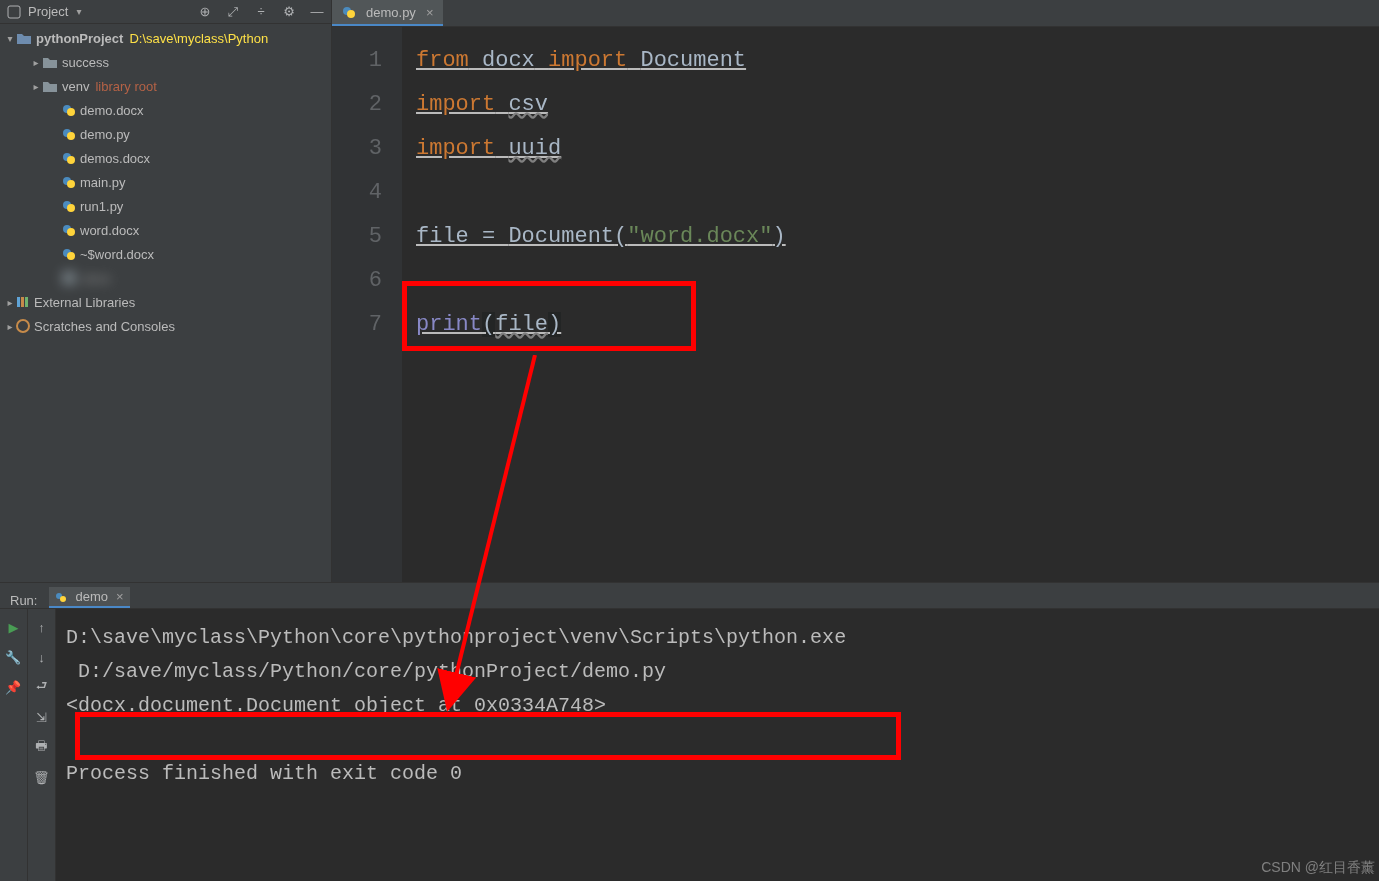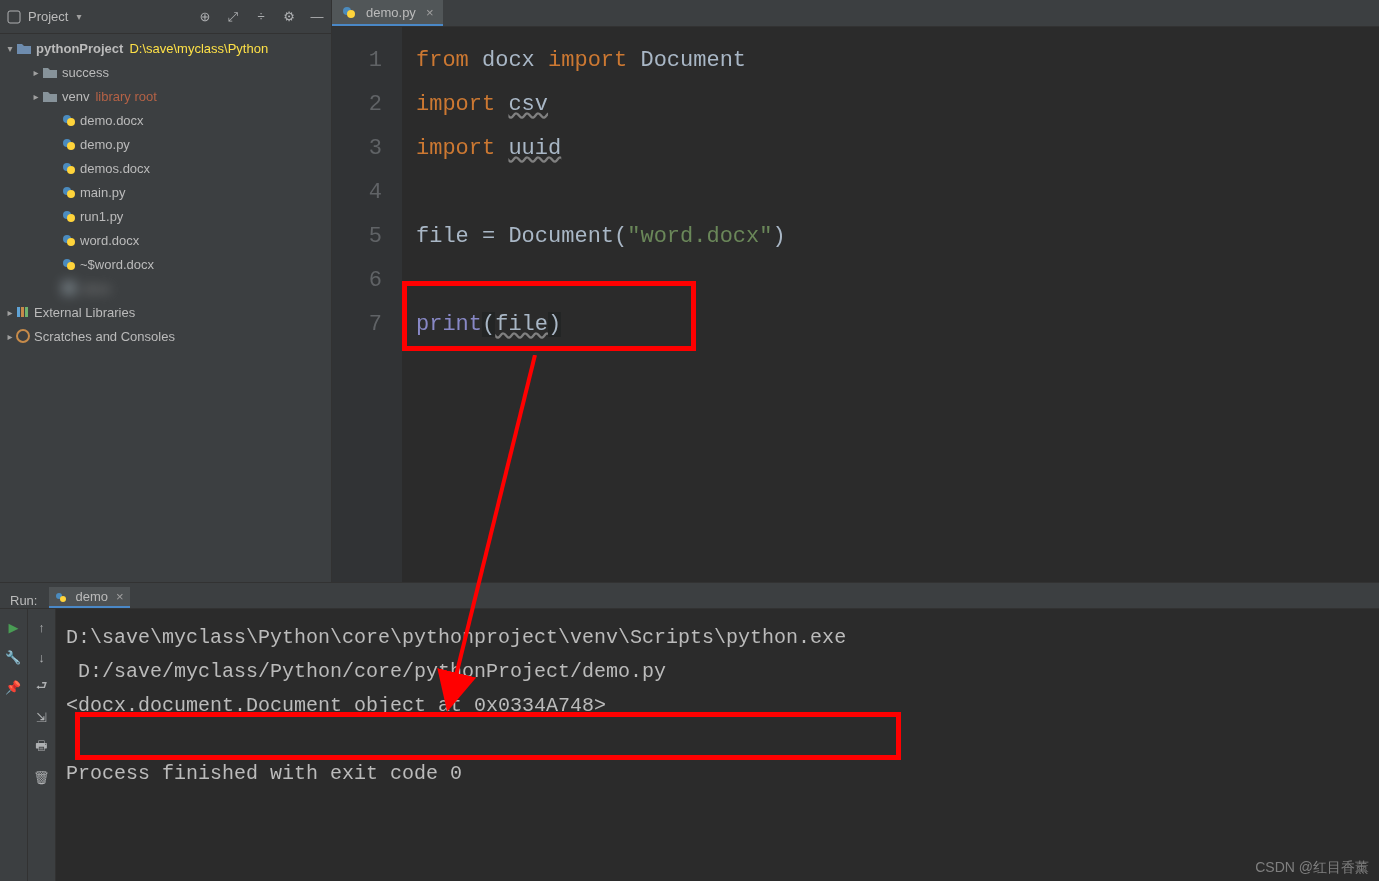--- a/index.html
+++ b/index.html
@@ -5,28 +5,28 @@
   * { margin: 0; padding: 0; box-sizing: border-box; }
   body {
     background: #2b2b2b; color: #bbbbbb;
     font-family: "Segoe UI", Arial, sans-serif; font-size: 13px;
     width: 1379px; height: 881px; overflow: hidden;
     display: flex; flex-direction: column; position: relative;
   }
   
   .hl-box { position: absolute; border: 5px solid #ff0000; pointer-events: none; z-index: 50; }
   .arrow { position: absolute; z-index: 49; pointer-events: none; }
-  .watermark { position: absolute; right: 10px; bottom: 4px; color: #b8b8b899; font-size: 14px; z-index: 60; }
+  .watermark { position: absolute; right: 4px; bottom: 4px; color: #b8b8b899; font-size: 14px; z-index: 60; }
 
   
   .upper { display: flex; height: 583px; border-bottom: 1px solid #323232; }
   
   .proj { width: 332px; background: #3c3f41; display: flex; flex-direction: column; border-right: 1px solid #323232; }
   .proj-header {
-    height: 34px; background: #3c3f41; border-bottom: 1px solid #323232;
+    height: 24px; background: #3c3f41; border-bottom: 1px solid #323232;
     display: flex; align-items: center; gap: 6px; padding: 0 6px;
   }
   .proj-header .title { display: flex; align-items: center; gap: 4px; color: #bbbbbb; font-size: 13px; }
   .proj-header .tb { margin-left: auto; display: flex; gap: 12px; align-items: center; }
   .proj-header .icon, .proj-header .tb .ic {
     width: 16px; height: 16px; display: inline-flex; align-items: center; justify-content: center;
     color: #afb1b3; font-size: 13px;
   }
   .tree { flex: 1; overflow: hidden; padding-top: 2px; user-select: none; }
   .row { display: flex; align-items: center; height: 24px; white-space: nowrap; overflow: hidden; }
@@ -45,21 +45,21 @@
   .editor { flex: 1; background: #2b2b2b; display: flex; flex-direction: column; }
   .tabs { height: 27px; background: #3c3f41; display: flex; align-items: stretch; border-bottom: 1px solid #323232; }
   .tab {
     display: flex; align-items: center; gap: 6px; padding: 0 10px;
     background: #515658; color: #bbbbbb; border-bottom: 2px solid #4a88c7;
   }
   .tab .close { color: #a0a0a0; font-size: 13px; margin-left: 4px; }
   .code { flex: 1; display: flex; font-family: "Consolas","Courier New",monospace; font-size: 22px; }
   .gutter { width: 70px; background: #313335; color: #606366; text-align: right; padding: 12px 20px 0 0; line-height: 44px; }
   .gutter div { height: 44px; }
-  .src { flex: 1; padding: 12px 0 0 14px; line-height: 44px; white-space: pre; }
+  .src { flex: 1; padding: 12px 0 0 14px; line-height: 44px; white-space: pre; text-decoration: underline; }
   .kw { color: #cc7832; }
   .str { color: #6a8759; }
   .builtin { color: #8888c6; }
   .id { color: #a9b7c6; }
   .wavy { text-decoration: underline wavy #808080; }
 
   
   .run { flex: 1; display: flex; flex-direction: column; background: #2b2b2b; }
   .run-head {
     height: 26px; background: #3c3f41; border-bottom: 1px solid #323232;

